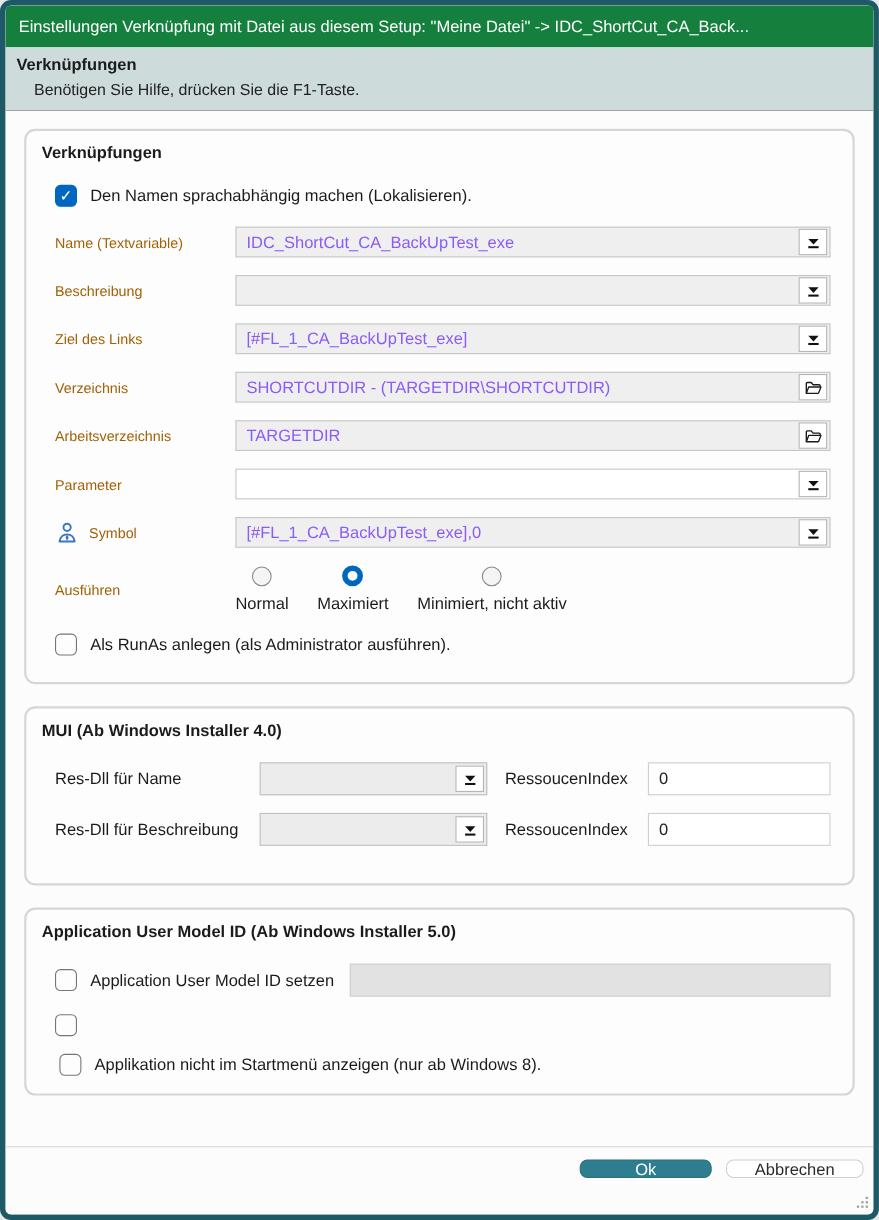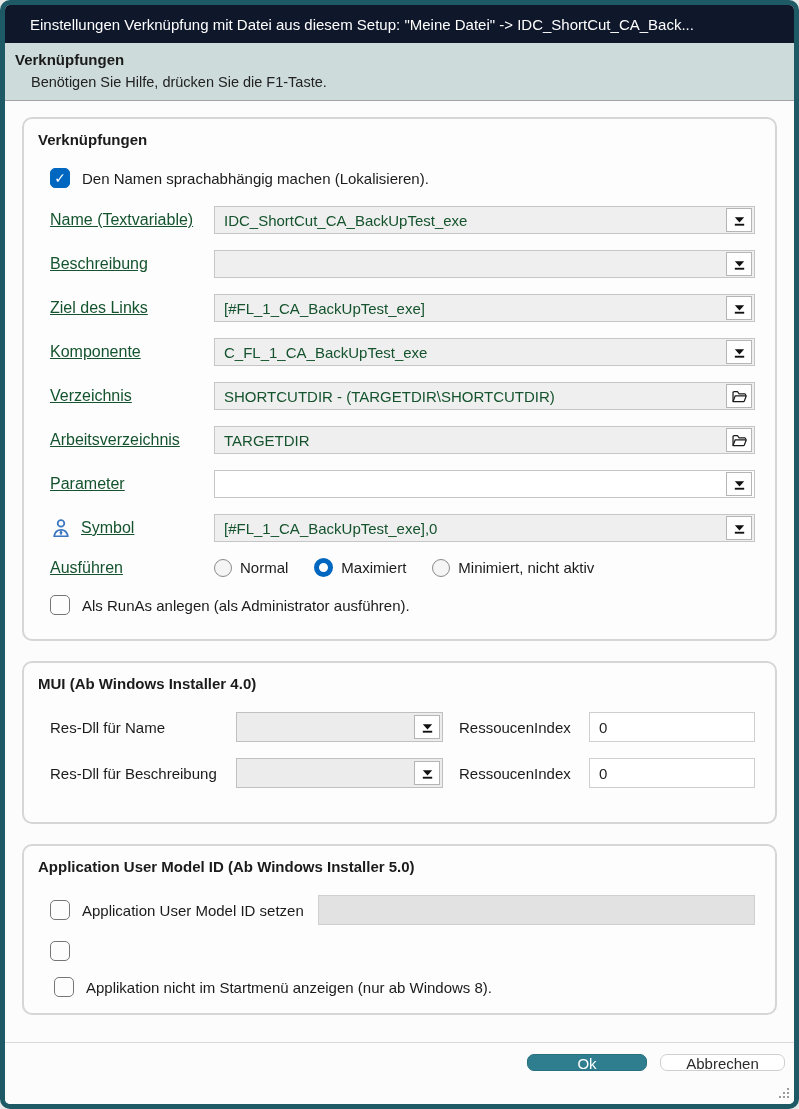--- a/index.html
+++ b/index.html
@@ -5,22 +5,22 @@
   * { margin:0; padding:0; box-sizing:border-box; }
   html,body { background:#e8e8e8; font-family:"Liberation Sans", sans-serif; }
   .window {
     width:799px; height:1109px;
     border:5px solid #1d5a66; border-radius:10px;
     overflow:hidden; background:#fcfcfc;
     display:flex; flex-direction:column;
   }
   
   .titlebar {
-    height:38px; background:#0f172a; color:#ffffff;
-    display:flex; align-items:center; padding:0 25px;
+    height:38px; background:#15803d; color:#ffffff;
+    display:flex; align-items:center; padding:0 12px;
     font-size:15px; white-space:nowrap; overflow:hidden; flex:0 0 auto;
   }
   
   .header {
     background:#cddbda; color:#1b1b1b; padding:8px 10px 10px 10px;
     border-bottom:1px solid #a3a3a3; flex:0 0 auto;
   }
   .header-title { font-weight:bold; font-size:15px; margin-bottom:6px; }
   .header-subtitle { font-size:14.5px; margin-left:16px; color:#222; }
   
@@ -33,37 +33,37 @@
   
   .check-row { display:flex; align-items:center; margin:0 0 18px 12px; font-size:15px; color:#1b1b1b; cursor:default; }
   .cb {
     width:20px; height:20px; border:1px solid #767676; border-radius:5px;
     background:#fdfdfd; margin-right:12px; flex:0 0 auto;
     display:flex; align-items:center; justify-content:center;
   }
   .cb.checked { background:#0067c0; border-color:#0067c0; color:#fff; font-size:14px; line-height:1; }
   
   .field-row { display:flex; align-items:center; margin-bottom:16px; }
-  .flabel { width:176px; flex:0 0 auto; font-size:16px; color:#14532d; padding-left:12px; display:flex; align-items:center; gap:9px;text-decoration:underline; }
+  .flabel { width:176px; flex:0 0 auto; font-size:13px; color:#a16207; padding-left:12px; display:flex; align-items:center; gap:9px; }
   .fbox {
     flex:1 1 auto; height:28px; background:#efefef; border:1px solid #c6c6c6;
     display:flex; align-items:center; padding:0 2px 0 9px; position:relative;
   }
   .fbox.white { background:#ffffff; }
-  .fvalue { flex:1 1 auto; font-size:15px; color:#14532d; white-space:nowrap; overflow:hidden; }
+  .fvalue { flex:1 1 auto; font-size:15px; color:#8b5cf6; white-space:nowrap; overflow:hidden; }
   .fbtn {
     width:26px; height:24px; background:#fff; border:1px solid #b5b5b5;
     display:flex; align-items:center; justify-content:center; flex:0 0 auto;
     padding:0; cursor:pointer;
   }
   .fbtn svg { display:block; }
   
   .radio-row { display:flex; align-items:center; margin:4px 0 18px 0; }
   .radios { display:flex; align-items:center; gap:26px; font-size:15px; color:#1b1b1b; }
-  .radio-opt { display:flex; align-items:center; gap:8px; }
+  .radio-opt { display:flex; align-items:center; gap:8px;flex-direction:column; }
   .radio { width:18px; height:18px; border-radius:50%; border:1px solid #8a8a8a; background:#f5f5f5; flex:0 0 auto; }
   .radio.selected { border:5px solid #0067c0; background:#ffffff; width:19px; height:19px; }
   
   .mui-row { display:flex; align-items:center; margin-bottom:16px; font-size:15px; color:#1b1b1b; }
   .mui-label { width:198px; flex:0 0 auto; padding-left:12px; }
   .combo {
     width:207px; height:30px; background:#ececec; border:1px solid #c0c0c0;
     display:flex; align-items:center; justify-content:flex-end; padding:0 2px; flex:0 0 auto;
   }
   .mui-idx-label { margin-left:16px; width:130px; flex:0 0 auto; }
@@ -155,32 +155,20 @@
           <span class="fvalue">[#FL_1_CA_BackUpTest_exe]</span>
           <button class="fbtn">
             <svg width="15" height="15" viewBox="0 0 16 16">
                 <path d="M3 4.5h10L8 10z" fill="#111"></path>
                 <rect x="3" y="11.5" width="10" height="2" fill="#111"></rect>
               </svg>
           </button>
         </div>
       </div>
 
-      <div class="field-row">
-        <span class="flabel">Komponente</span>
-        <div class="fbox">
-          <span class="fvalue">C_FL_1_CA_BackUpTest_exe</span>
-          <button class="fbtn">
-            <svg width="15" height="15" viewBox="0 0 16 16">
-                <path d="M3 4.5h10L8 10z" fill="#111"></path>
-                <rect x="3" y="11.5" width="10" height="2" fill="#111"></rect>
-              </svg>
-          </button>
-        </div>
-      </div>
 
       <div class="field-row">
         <span class="flabel">Verzeichnis</span>
         <div class="fbox">
           <span class="fvalue">SHORTCUTDIR - (TARGETDIR\SHORTCUTDIR)</span>
           <button class="fbtn">
             <svg width="17" height="15" viewBox="0 0 24 22" fill="none" stroke="#1a1a1a" stroke-width="1.8" stroke-linejoin="round">
                 <path d="M2.5 18.5v-13a1.5 1.5 0 0 1 1.5-1.5h5l2.5 3h8a1.5 1.5 0 0 1 1.5 1.5v1"></path>
                 <path d="M2.5 18.5l3.2-8.5h16.3l-2.9 7.5a1.6 1.6 0 0 1-1.5 1z"></path>
               </svg>

